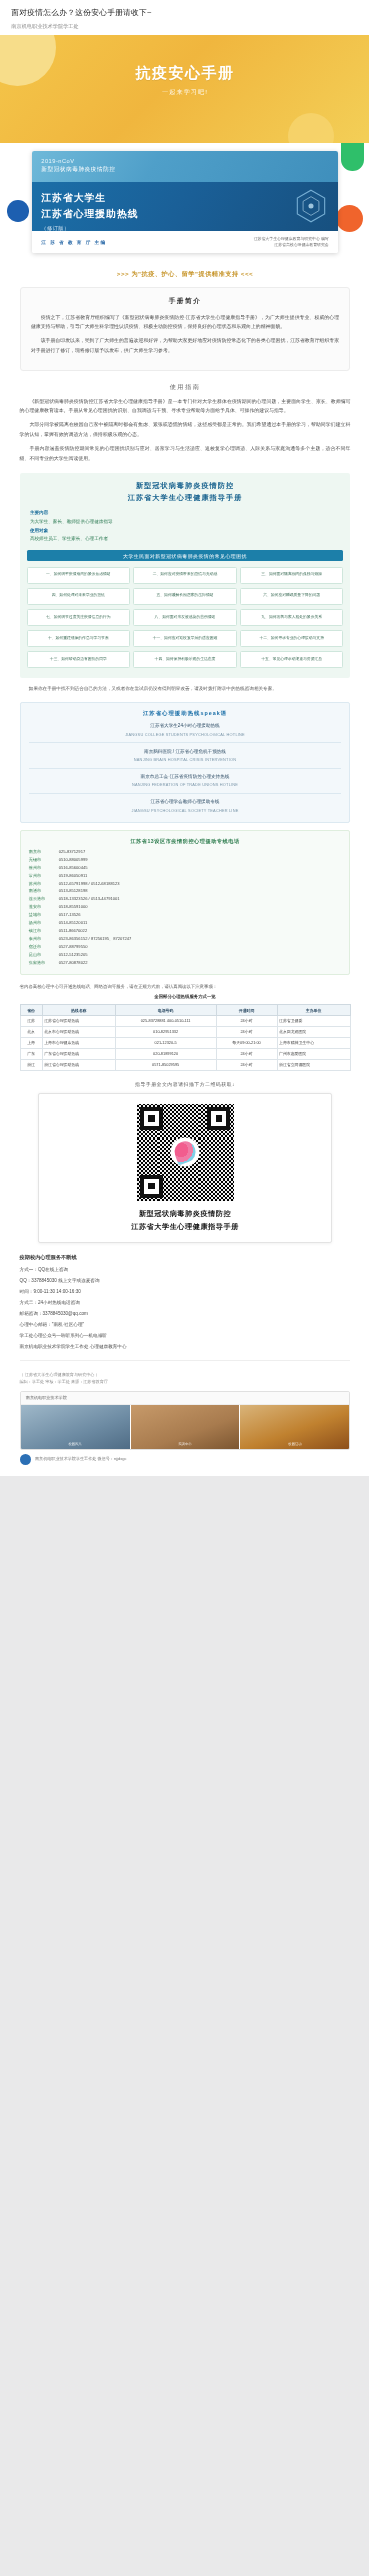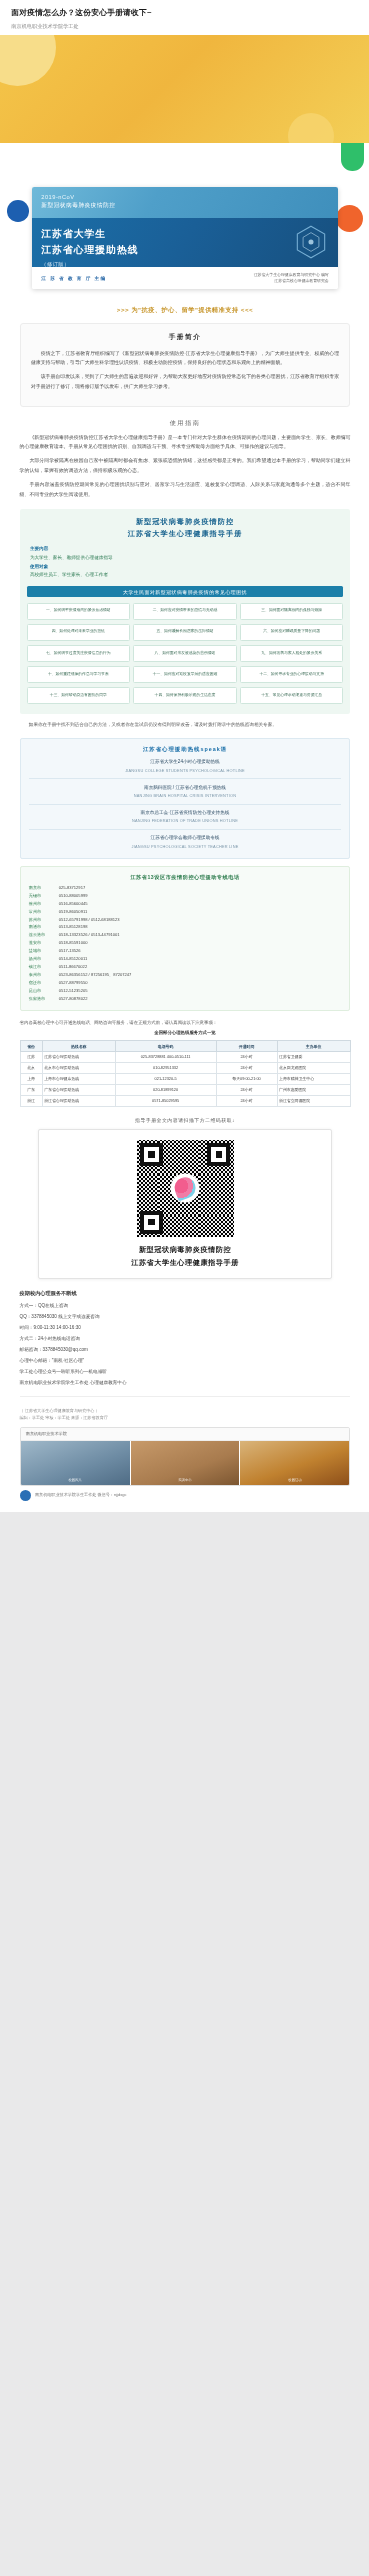--- a/index.html
+++ b/index.html
@@ -18,21 +18,21 @@
   }
 
   
   .wx-header {
     padding: 7.2px 11.3px 5.2px 11.3px;
     background: #fff;
   }
   .wx-title {
     font-size: 7.7px;
     color: #1a1a1a;
-    font-weight: 700;
+    font-weight: 400;
     letter-spacing: 0.3px;
     line-height: 1.5;
   }
   .wx-meta {
     margin-top: 4.1px;
     font-size: 5.2px;
     color: #8a8a8a;
   }
 
   
@@ -86,21 +86,21 @@
   .sh-orange {
     width: 27px; height: 27px;
     background: #f0642c;
     border-radius: 50%;
     right: 7.2px; top: 205px;
   }
 
   
   .cover-wrap {
     padding: 8.2px 32px 5.2px 32px;
-    position: relative; z-index: 2; margin-top: 36px;
+    position: relative; z-index: 2;
   }
   .cover {
     width: 100%;
     border-radius: 2.1px;
     overflow: hidden;
     box-shadow: 0 1px 5.2px rgba(0,0,0,.18);
     background: #ffffff;
   }
   .cover-top {
     background: linear-gradient(120deg,#6fb9d9 0%, #4f9fc9 40%, #3f8fbc 100%);
@@ -486,20 +486,24 @@
   <div class="wx-header">
     <div class="wx-title">面对疫情怎么办？这份安心手册请收下~</div>
     <div class="wx-meta">
       <span>南京机电职业技术学院学工处</span>
     </div>
   </div>
 
   <div class="hero">
     <div class="blob b1"></div>
     <div class="blob b2"></div>
+    <div class="hero-inner">
+      <div class="hero-title">抗疫安心手册</div>
+      <div class="hero-sub">一起来学习吧!</div>
+    </div>
   </div>
 
   <div class="cover-wrap">
     <div class="cover">
       <div class="cover-top">
         <div class="c-l1">2019-nCoV</div>
         <div class="c-l2">新型冠状病毒肺炎疫情防控</div>
       </div>
       <div class="cover-mid">
         <div class="hexwrap">

